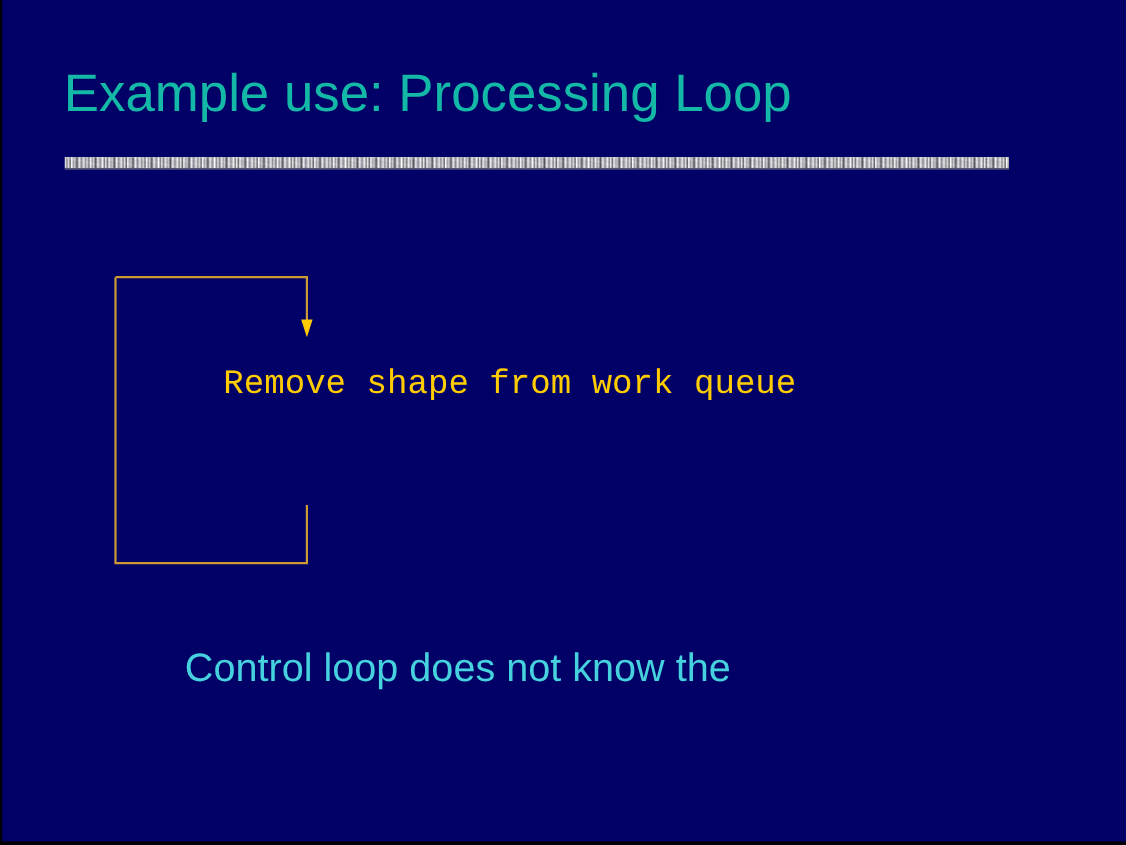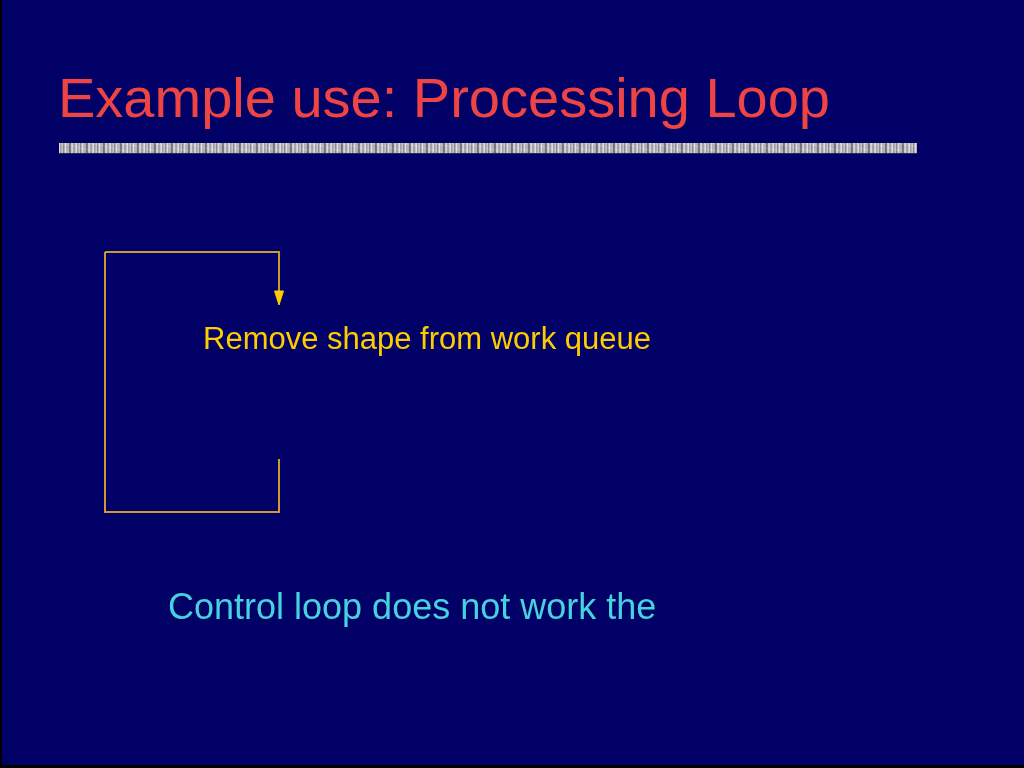--- a/index.html
+++ b/index.html
@@ -23,24 +23,24 @@
     box-sizing: border-box;
     border-left: 2px solid #000000;
     border-bottom: 3px solid #000000;
     overflow: hidden;
   }
 
   
   #title {
     position: absolute;
     left: 56px;
-    top: 70px;
+    top: 58px;
     width: 900px;
-    color: #ef4444;
-    font-size: 56px;
+    color: #14b8a6;
+    font-size: 48px;
     line-height: 56px;
     font-weight: normal;
     letter-spacing: 0px;
     white-space: nowrap;
     font-family: "Liberation Sans", sans-serif;
   }
 
   
   #divider {
     position: absolute;
@@ -83,21 +83,22 @@
   #loop-diagram svg { display: block; }
 
   
   .body-line {
     position: absolute;
     left: 201px;
     color: #FFCC00;
     font-size: 31px;
     line-height: 38px;
     white-space: nowrap;
-    font-family: Liberation Sans, sans-serif;
+    font-family: Liberation Mono, monospace;
+    margin-top: 11px;
   }
   #body-line-0 { top: 320px; }
   #body-line-1 { top: 376px; }
 
   
   #caption {
     position: absolute;
     left: 166px;
     top: 582px;
     width: 700px;
@@ -125,16 +126,16 @@
 
       <polygon points="187,65 182.5,51 191.5,51" fill="#FFCC00" stroke="#FFCC00" stroke-width="1"></polygon>
 
       <path d="M 13 12 L 13 272 L 187 272 L 187 219" fill="none" stroke="#CC9A33" stroke-width="2"></path>
     </svg>
   </div>
 
   <div class="body-line" id="body-line-0">Remove shape from work queue</div>
 
   <div id="caption">
-    <span class="caption-line" id="caption-line-0">Control loop does not work the</span>
+    <span class="caption-line" id="caption-line-0">Control loop does not know the</span>
   </div>
 
 </div>
 
 </body></html>

